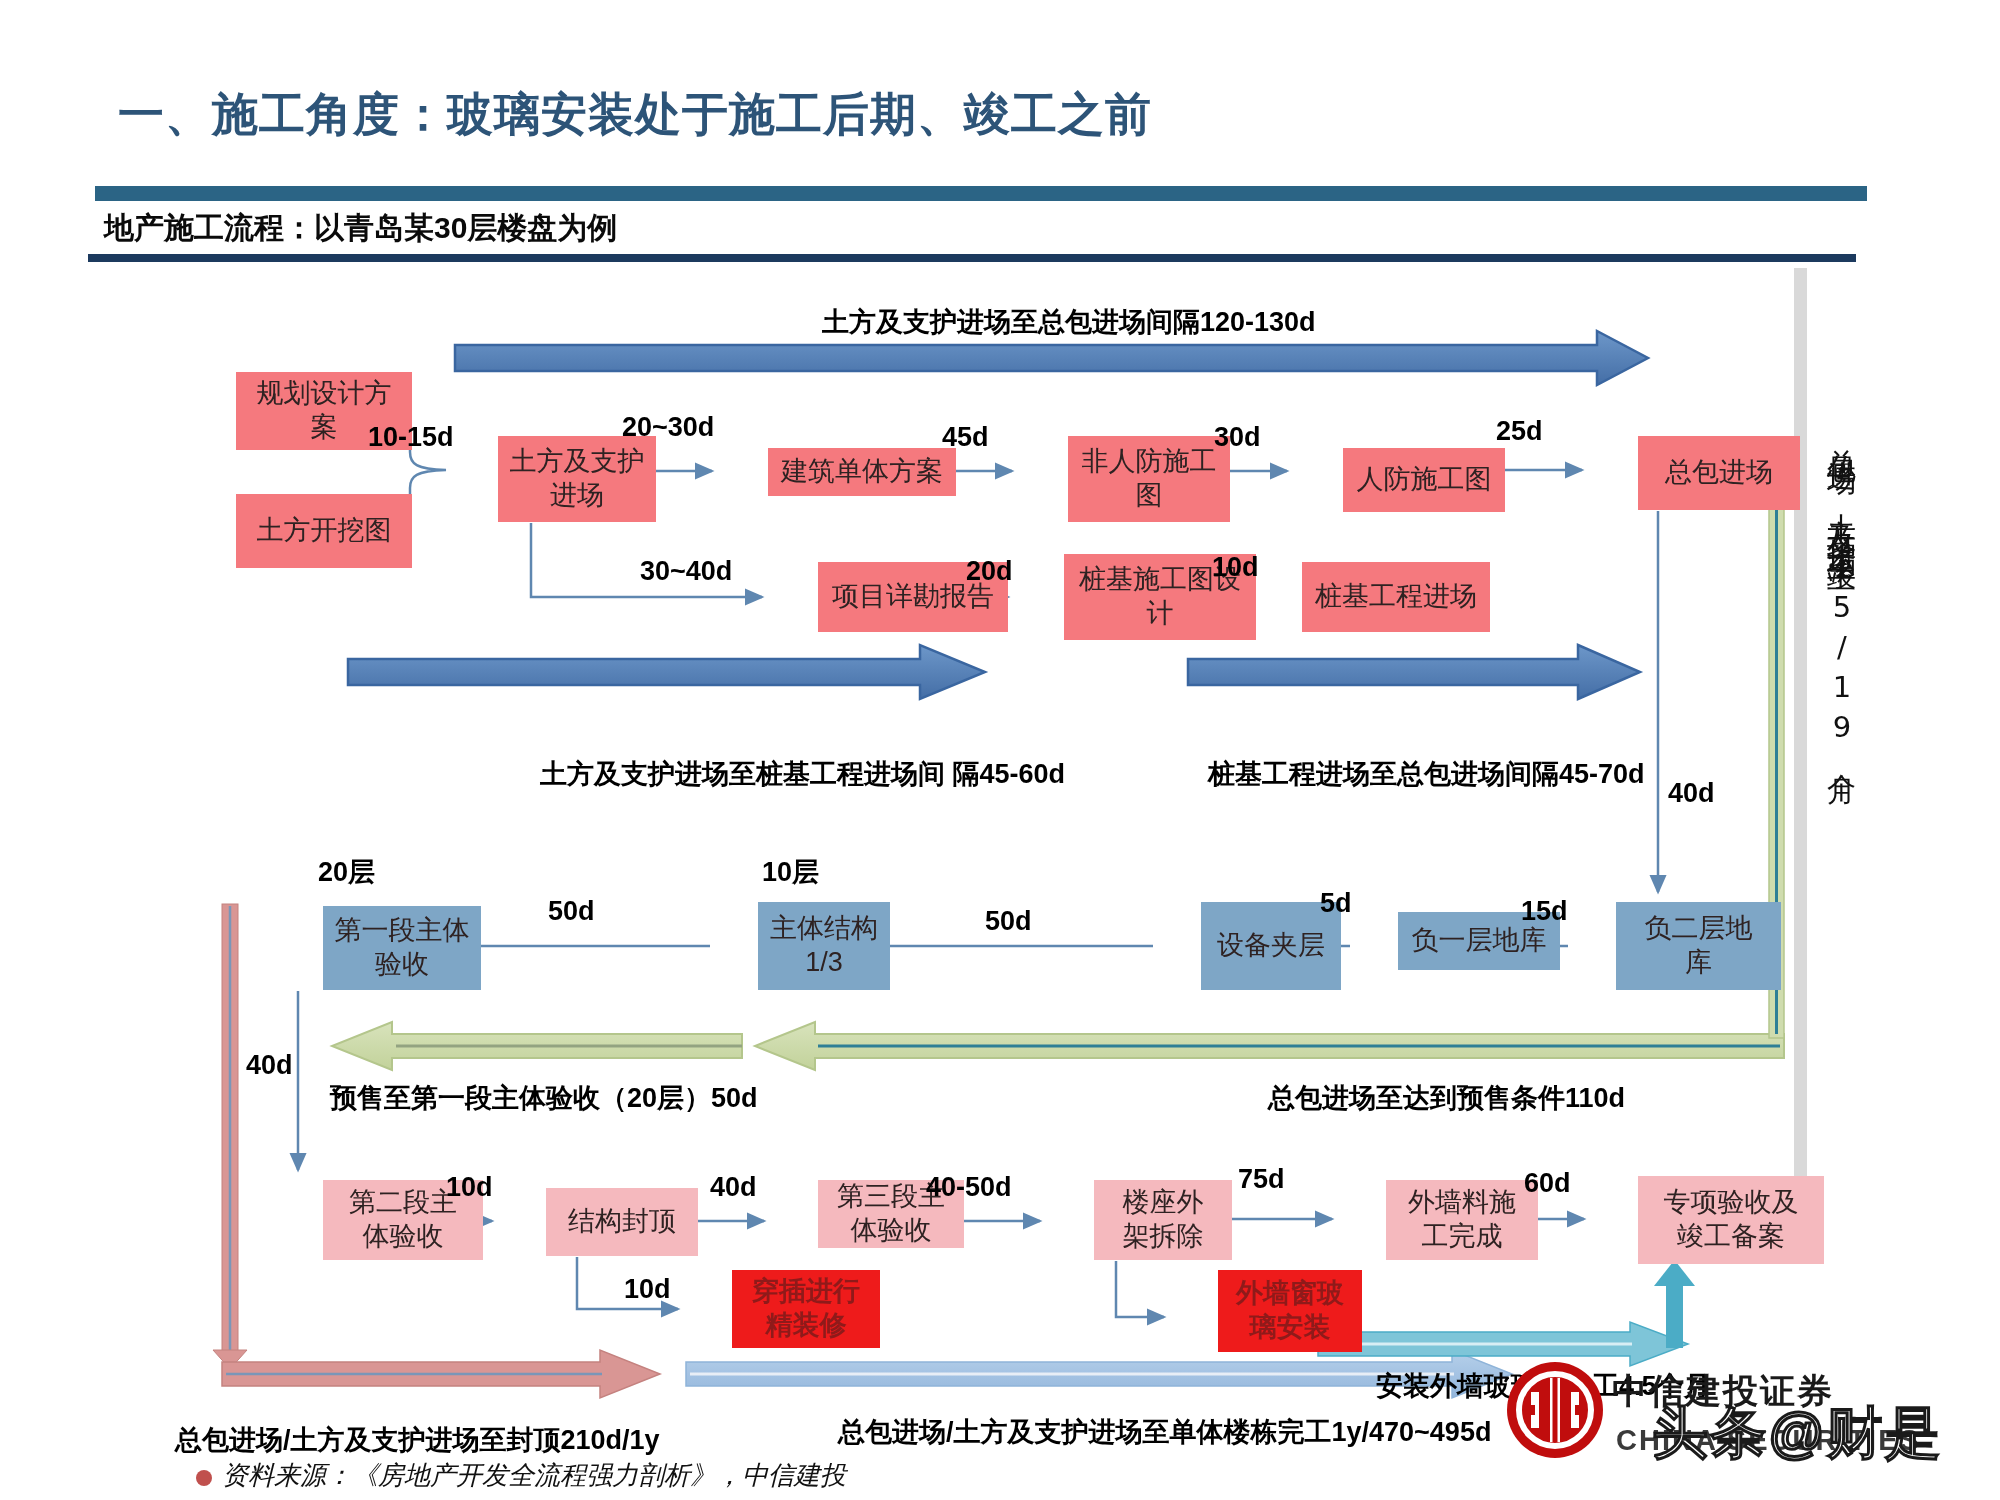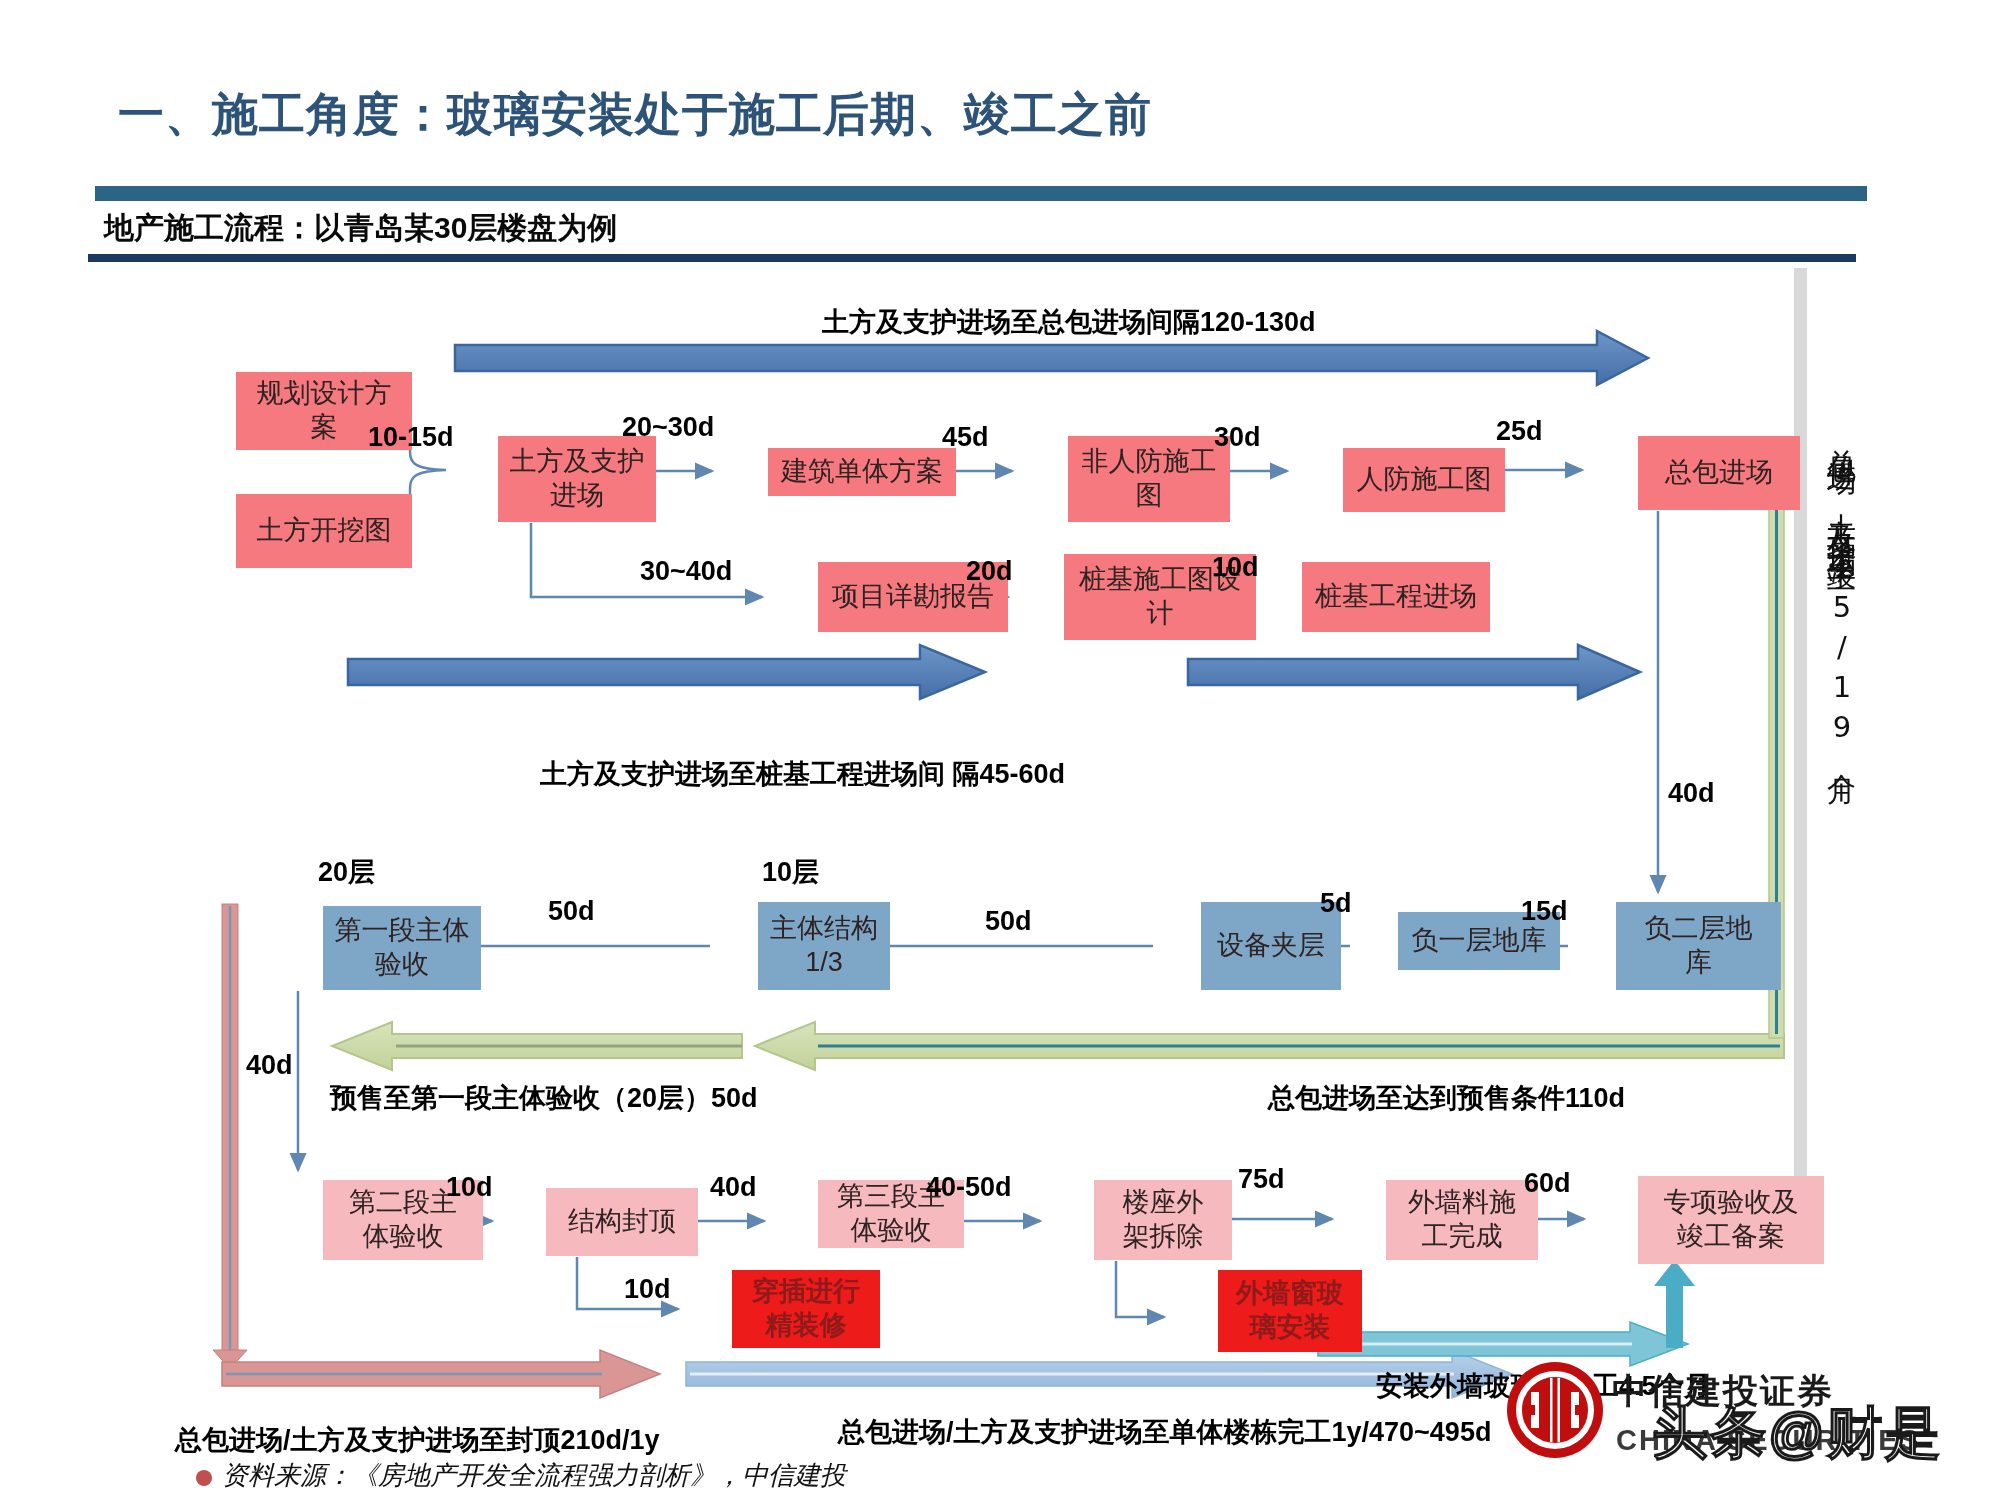--- a/index.html
+++ b/index.html
@@ -174,20 +174,21 @@
   <div class="dur" style="left:246px;top:1050px">40d</div>
   <div class="dur" style="left:446px;top:1172px">10d</div>
   <div class="dur" style="left:710px;top:1172px">40d</div>
   <div class="dur" style="left:926px;top:1172px">40-50d</div>
   <div class="dur" style="left:1238px;top:1164px">75d</div>
   <div class="dur" style="left:1524px;top:1168px">60d</div>
   <div class="dur" style="left:624px;top:1274px">10d</div>
 
   <div class="ann" style="left:822px;top:296px">土方及支护进场至总包进场间隔120-130d</div>
   <div class="ann" style="left:540px;top:748px">土方及支护进场至桩基工程进场间 隔45-60d</div>
+  <div class="ann" style="left:1208px;top:748px">桩基工程进场至总包进场间隔45-70d</div>
   <div class="ann" style="left:330px;top:1072px">预售至第一段主体验收（20层）50d</div>
   <div class="ann" style="left:1268px;top:1072px">总包进场至达到预售条件110d</div>
   <div class="ann" style="left:1376px;top:1360px">安装外墙玻璃至竣工4.5个月</div>
   <div class="ann" style="left:175px;top:1414px">总包进场/土方及支护进场至封顶210d/1y</div>
   <div class="ann" style="left:838px;top:1406px">总包进场/土方及支护进场至单体楼栋完工1y/470~495d</div>
   <div class="vtext">总包进场/土方及支护进场至竣工15/19个月</div>
 
   <div class="src">
     <span class="dot"></span><span>资料来源：《房地产开发全流程强力剖析》，中信建投</span>
   </div>

